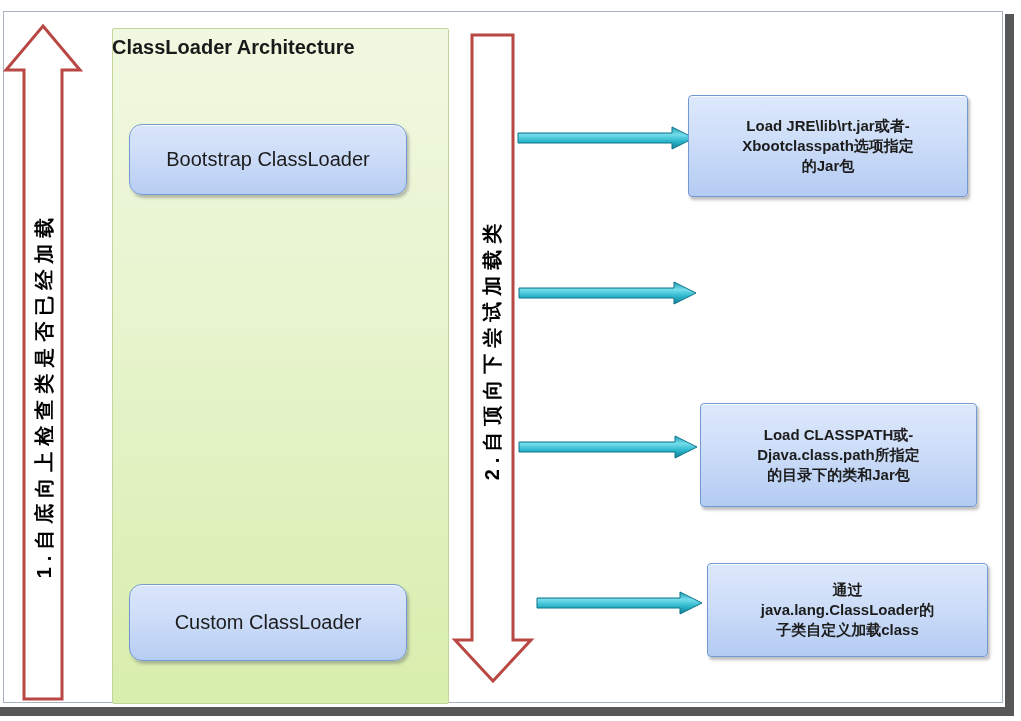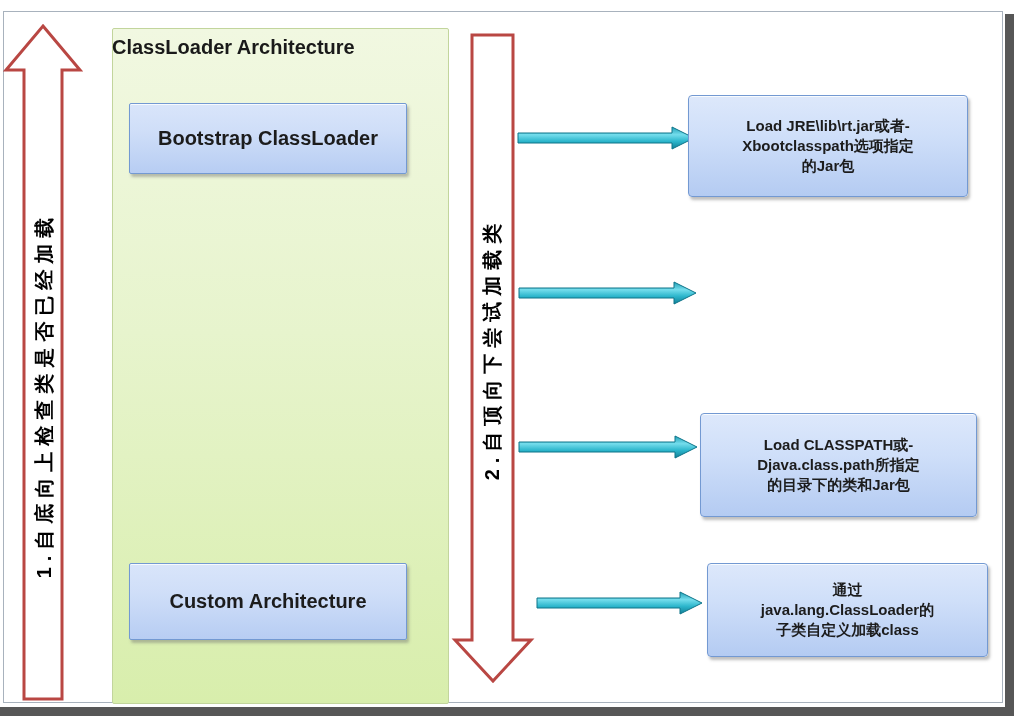--- a/index.html
+++ b/index.html
@@ -19,41 +19,41 @@
     background:linear-gradient(to bottom,#f1f8e1 0%,#e7f4cd 45%,#d8eeac 100%);
     border:1px solid #c2d59c;border-radius:2px;
   }
   .panel-title{
     position:absolute;left:112px;top:36px;width:335px;height:26px;
     text-align:left;font-size:20px;font-weight:600;color:#1a1a1a;
   }
   .loader-box{
     position:absolute;left:129px;width:276px;
     background:linear-gradient(to bottom,#d9e5fa 0%,#cfdef8 40%,#b7cdf3 100%);
-    border:1px solid #7399d2;border-radius:2px;
+    border:1px solid #7399d2;border-radius:13px;
     box-shadow:inset 0 1px 0 rgba(255,255,255,0.8),2px 3px 3px rgba(110,110,110,0.45);
     display:flex;align-items:center;justify-content:center;
-    font-size:20px;font-weight:700;color:#1c1c1c;text-align:center;
+    font-size:20px;font-weight:400;color:#1c1c1c;text-align:center;margin-top:21px;
   }
   .lb1{top:103px;height:69px;}
   .lb2{top:263px;height:74px;}
   .lb3{top:413px;height:75px;}
   .lb4{top:563px;height:75px;}
   .target-box{
     position:absolute;
     background:linear-gradient(to bottom,#dde8fb 0%,#cfdff9 40%,#b4cbf2 100%);
     border:1px solid #7399d2;border-radius:4px;
     box-shadow:inset 0 1px 0 rgba(255,255,255,0.8),2px 3px 3px rgba(110,110,110,0.45);
     display:flex;align-items:center;justify-content:center;
     font-size:15px;font-weight:600;line-height:1.33;color:#1c1c1c;
     text-align:center;white-space:pre-line;
   }
   .tb1{left:688px;top:95px;width:278px;height:100px;}
   .tb2{left:692px;top:245px;width:280px;height:101px;}
-  .tb3{left:700px;top:403px;width:275px;height:102px;margin-top:10px;}
+  .tb3{left:700px;top:403px;width:275px;height:102px;}
   .tb4{left:707px;top:563px;width:279px;height:92px;}
   .vtext{
     position:absolute;height:26px;text-align:center;
     font-size:20px;font-weight:600;letter-spacing:6px;color:#000;
     transform:rotate(-90deg);transform-origin:center center;white-space:nowrap;
   }
   .vleft{left:-171px;top:382px;width:430px;}
   .vmid{left:347px;top:336px;width:290px;}
 </style>
 </head>
@@ -86,21 +86,21 @@
     <polygon points="519,442 675,442 675,436 697,447 675,458 675,452 519,452" fill="url(#cyanGrad)" stroke="#0e7489" stroke-width="1"></polygon>
     <polygon points="537,598 680,598 680,592 702,603 680,614 680,608 537,608" fill="url(#cyanGrad)" stroke="#0e7489" stroke-width="1"></polygon>
   </svg>
 
   <div class="vtext vleft">1.自底向上检查类是否已经加载</div>
   <div class="vtext vmid">2.自顶向下尝试加载类</div>
 
   <div class="panel-title">ClassLoader Architecture</div>
 
   <div class="loader-box lb1">Bootstrap ClassLoader</div>
-  <div class="loader-box lb4">Custom Architecture</div>
+  <div class="loader-box lb4">Custom ClassLoader</div>
 
   <div class="target-box tb1">Load JRE\lib\rt.jar或者-
 Xbootclasspath选项指定
 的Jar包</div>
   <div class="target-box tb3">Load CLASSPATH或-
 Djava.class.path所指定
 的目录下的类和Jar包</div>
   <div class="target-box tb4">通过
 java.lang.ClassLoader的
 子类自定义加载class</div>

